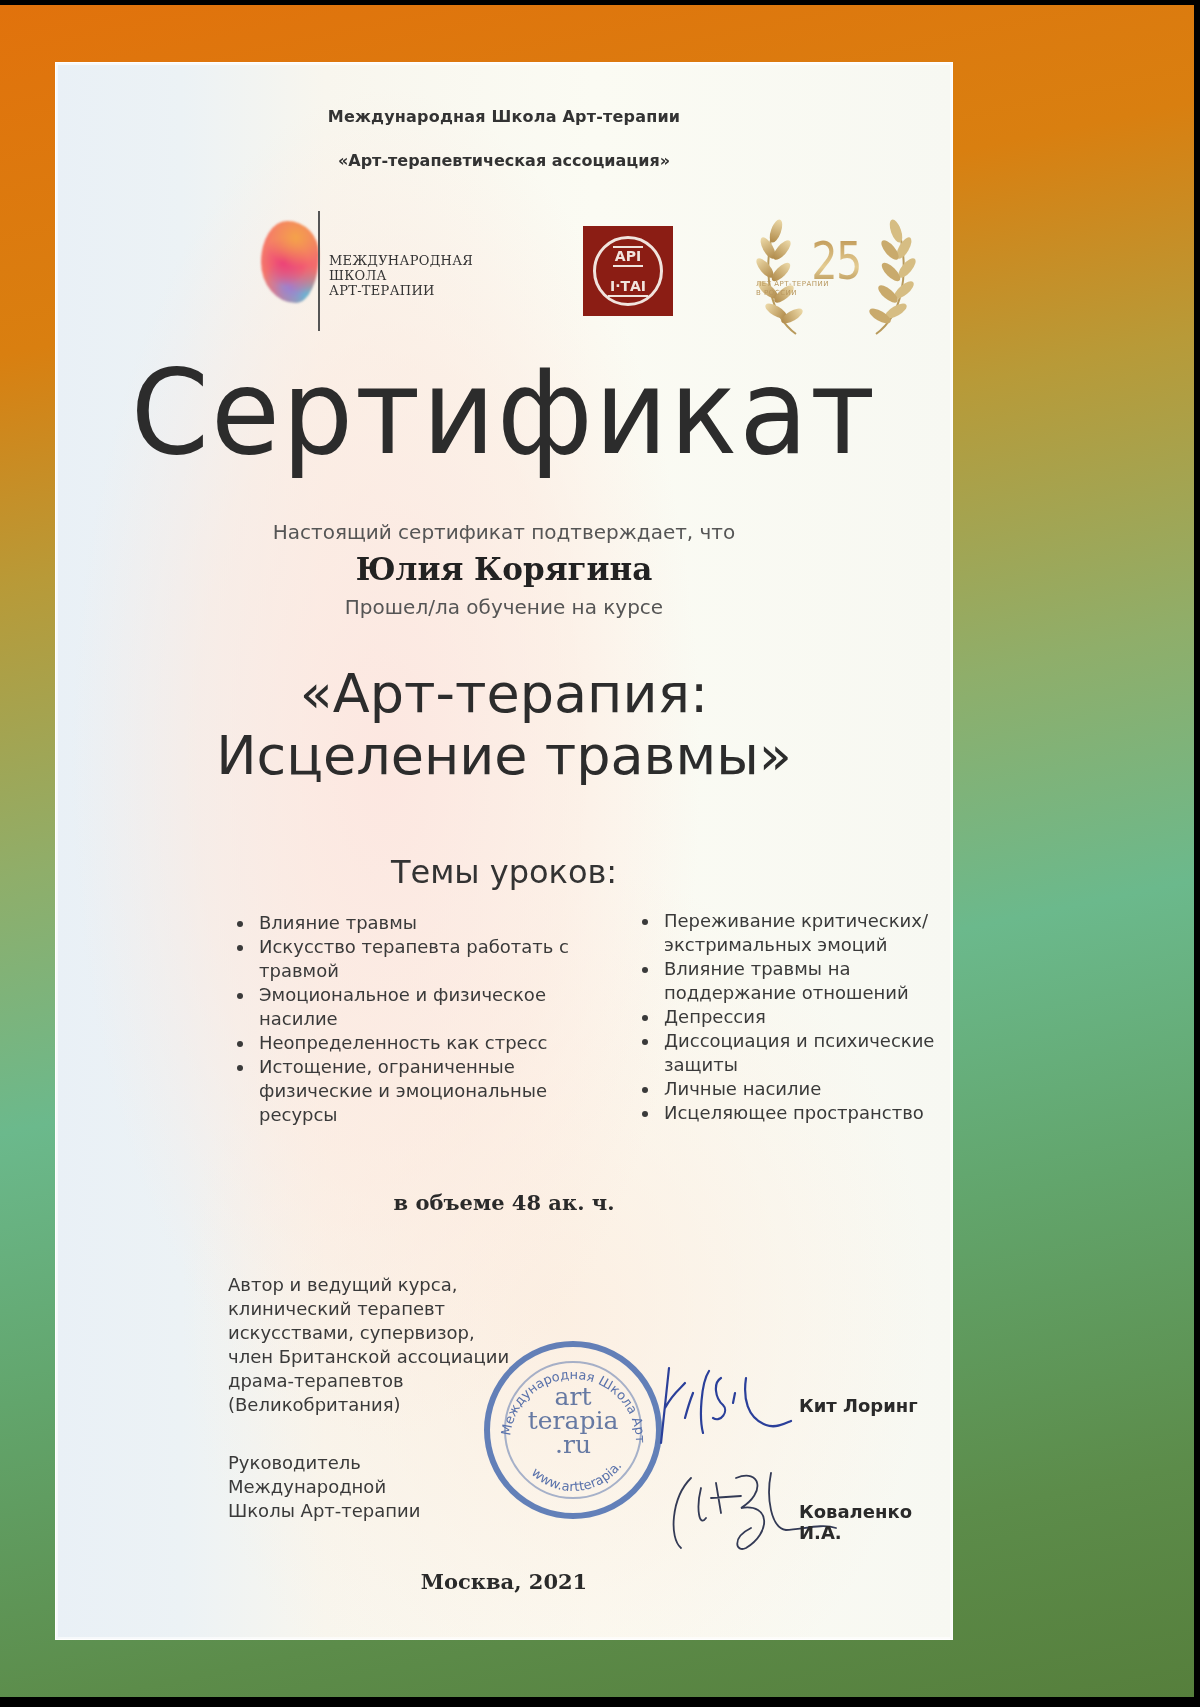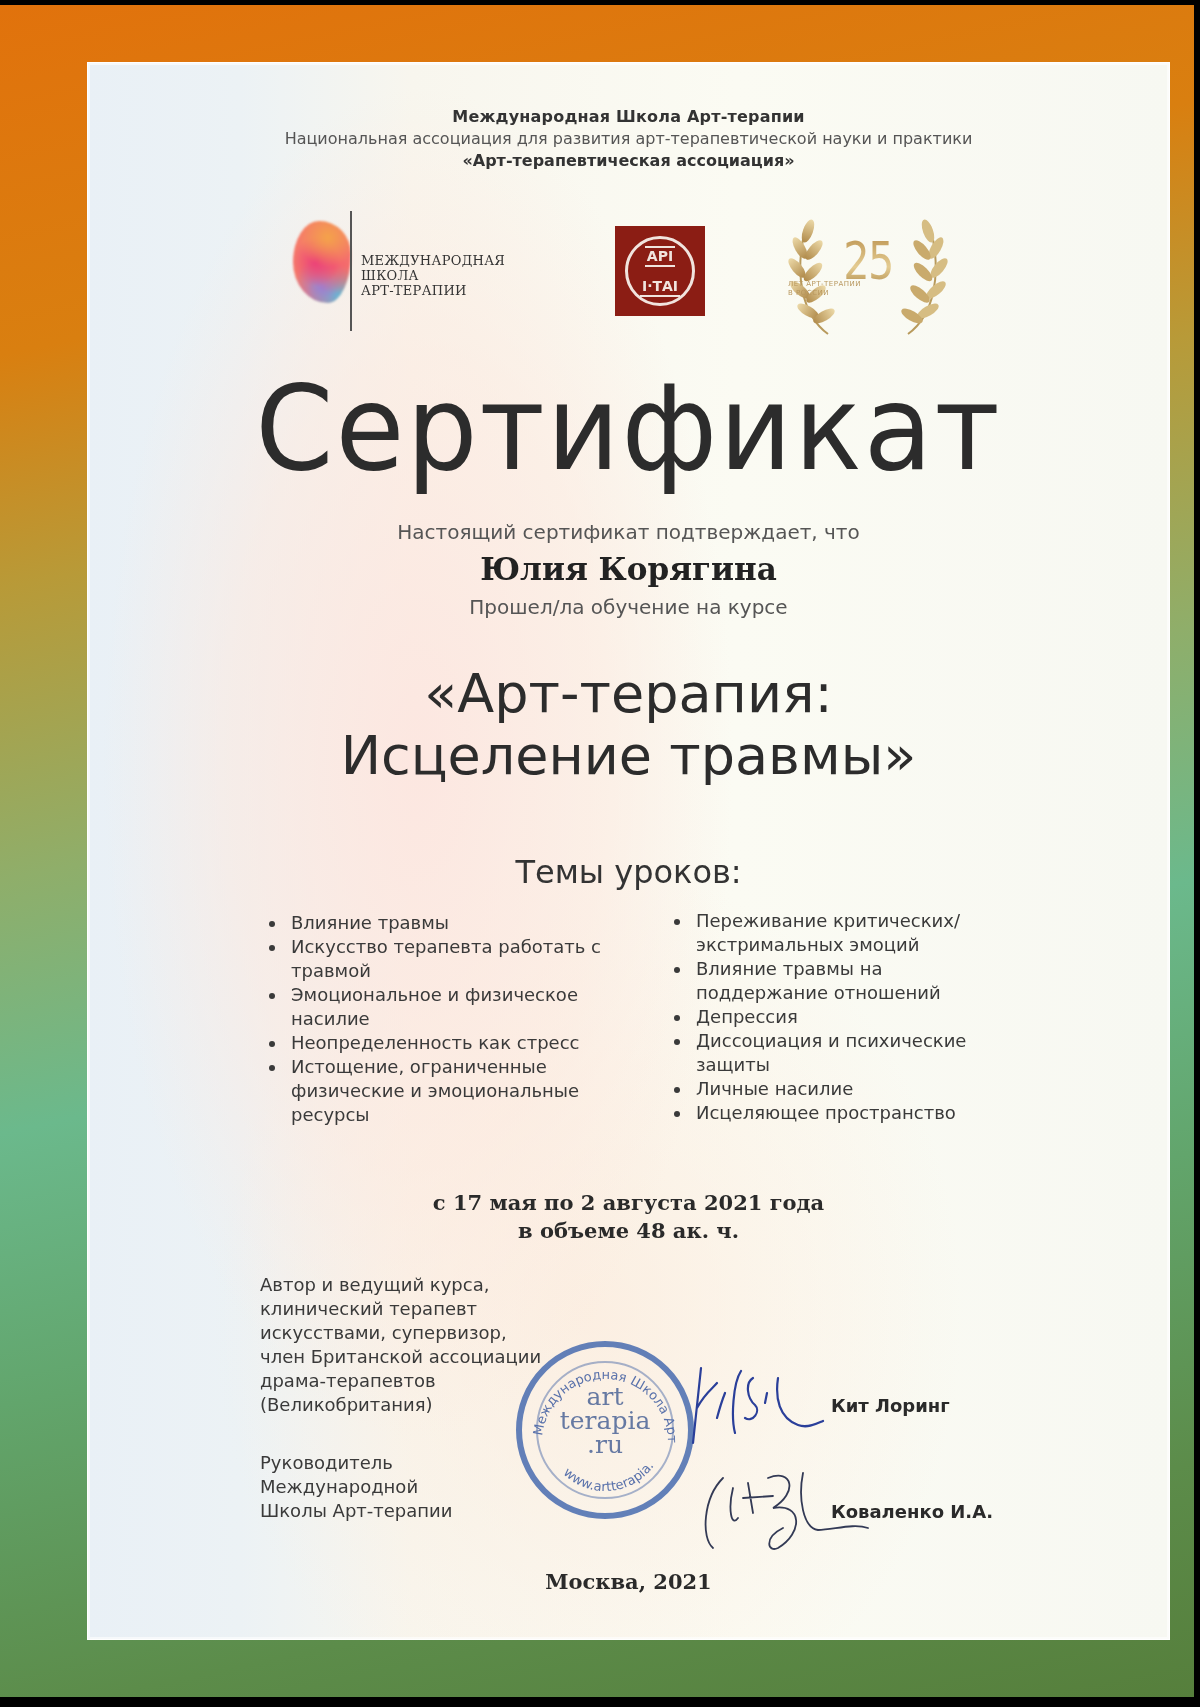--- a/index.html
+++ b/index.html
@@ -11,28 +11,27 @@
     background:
       linear-gradient(180deg, rgba(0,0,0,0) 0%, rgba(0,0,0,0) 100%),
       linear-gradient(168deg, #e1720c 0%, #d97f10 18%, #b89a38 30%, #8fae6a 45%, #6bb98c 58%, #62a56c 72%, #5c8c4a 88%, #567f3c 100%);
   }
   .frame::after {
     content: ""; position: absolute; inset: 0;
     background: linear-gradient(90deg, rgba(225,114,12,0.0) 0%, rgba(0,0,0,0) 100%);
   }
 
   .panel {
-    position: absolute; left: 55px; top: 62px; width: 1083px; height: 1578px;
+    position: absolute; left: 55px; top: 62px; width: 898px; height: 1578px;
     background:
       radial-gradient(ellipse 420px 900px at 330px 700px, rgba(253,228,222,0.85) 0%, rgba(253,232,222,0.55) 45%, rgba(253,240,230,0) 75%),
       radial-gradient(ellipse 500px 600px at 500px 1250px, rgba(252,236,222,0.8) 0%, rgba(252,240,228,0) 75%),
       linear-gradient(90deg, #e9f0f6 0%, #ecf2f5 14%, #f8f6ee 30%, #fbfbf3 60%, #f7f8f2 100%);
     border: 1px solid #ffffff;
     box-shadow: inset 0 0 0 2px rgba(255,255,255,0.6);
-    margin-left: 32px;
   }
 
   .center { position: absolute; left: 0; width: 100%; text-align: center; }
 
   .hdr1 { top: 44px; font-size: 16px; font-weight: bold; color: #333; letter-spacing: 0.2px; }
   .hdr2 { top: 66px; font-size: 16px; color: #555; }
   .hdr3 { top: 88px; font-size: 16px; font-weight: bold; color: #333; }
 
   
   .logo-school { position: absolute; left: 205px; top: 148px; width: 230px; height: 95px; }
@@ -77,21 +76,21 @@
     color: #c4a365; background: linear-gradient(180deg, #b98f4c 0%, #e4cc92 60%, #a7803f 100%);
     -webkit-background-clip: text; background-clip: text; color: transparent;
     transform: scaleX(0.8);
   }
   .sub25 {
     position: absolute; left: 0; width: 100%; top: 69px; 
     font-size: 7px; line-height: 9px; color: #b8975e; letter-spacing: 0.5px;
   }
 
   .title {
-    top: 300px; font-family: "DejaVu Sans", sans-serif; font-weight: 200; font-size: 112px;
+    top: 284px; font-family: "DejaVu Sans", sans-serif; font-weight: 200; font-size: 112px;
     letter-spacing: 2px; color: #2c2c2c; -webkit-text-stroke: 0; font-stretch: normal; text-decoration: underline;
   }
   .title span { display: inline-block; transform: scaleY(1.05); font-weight: normal; }
 
   .confirms { top: 457px; font-size: 20px; color: #555; }
   .person { top: 488px; font-family: "DejaVu Serif", serif; font-weight: bold; font-size: 31px; color: #222; }
   .passed { top: 532px; font-size: 20px; color: #555; }
 
   .course { top: 600px; font-size: 54px; line-height: 62px; color: #2c2c2c; font-weight: normal; }
 
@@ -152,21 +151,20 @@
   .city { top: 1506px; font-family: "DejaVu Serif", serif; font-weight: bold; font-size: 21px; color: #2a2a2a; }
 </style>
 </head>
 <body>
 
 <div class="frame"></div>
 
 <div class="panel">
 
   <div class="center hdr1">Международная Школа Арт-терапии</div>
-  <div class="center hdr2">Национальная ассоциация для развития арт-терапевтической науки и практики</div>
   <div class="center hdr3">«Арт-терапевтическая ассоциация»</div>
 
   <div class="logo-school">
     <div class="paint-blob"></div>
     <div class="logo-divider"></div>
     <div class="logo-text">
       <div>МЕЖДУНАРОДНАЯ</div>
       <div>ШКОЛА</div>
       <div>АРТ-ТЕРАПИИ</div>
     </div>
@@ -245,21 +243,20 @@
       <li>Переживание критических/ экстримальных эмоций</li>
       <li>Влияние травмы на поддержание отношений</li>
       <li>Депрессия</li>
       <li>Диссоциация и психические защиты</li>
       <li>Личные насилие</li>
       <li>Исцеляющее пространство</li>
     </ul>
   </div>
 
   <div class="center dates">
-    <div>с 17 мая по 2 августа 2021 года</div>
     <div>в объеме 48 ак. ч.</div>
   </div>
 
   <div class="author">
     <div>Автор и ведущий курса,</div>
     <div>клинический терапевт</div>
     <div>искусствами, супервизор,</div>
     <div>член Британской ассоциации</div>
     <div>драма-терапевтов</div>
     <div>(Великобритания)</div>

